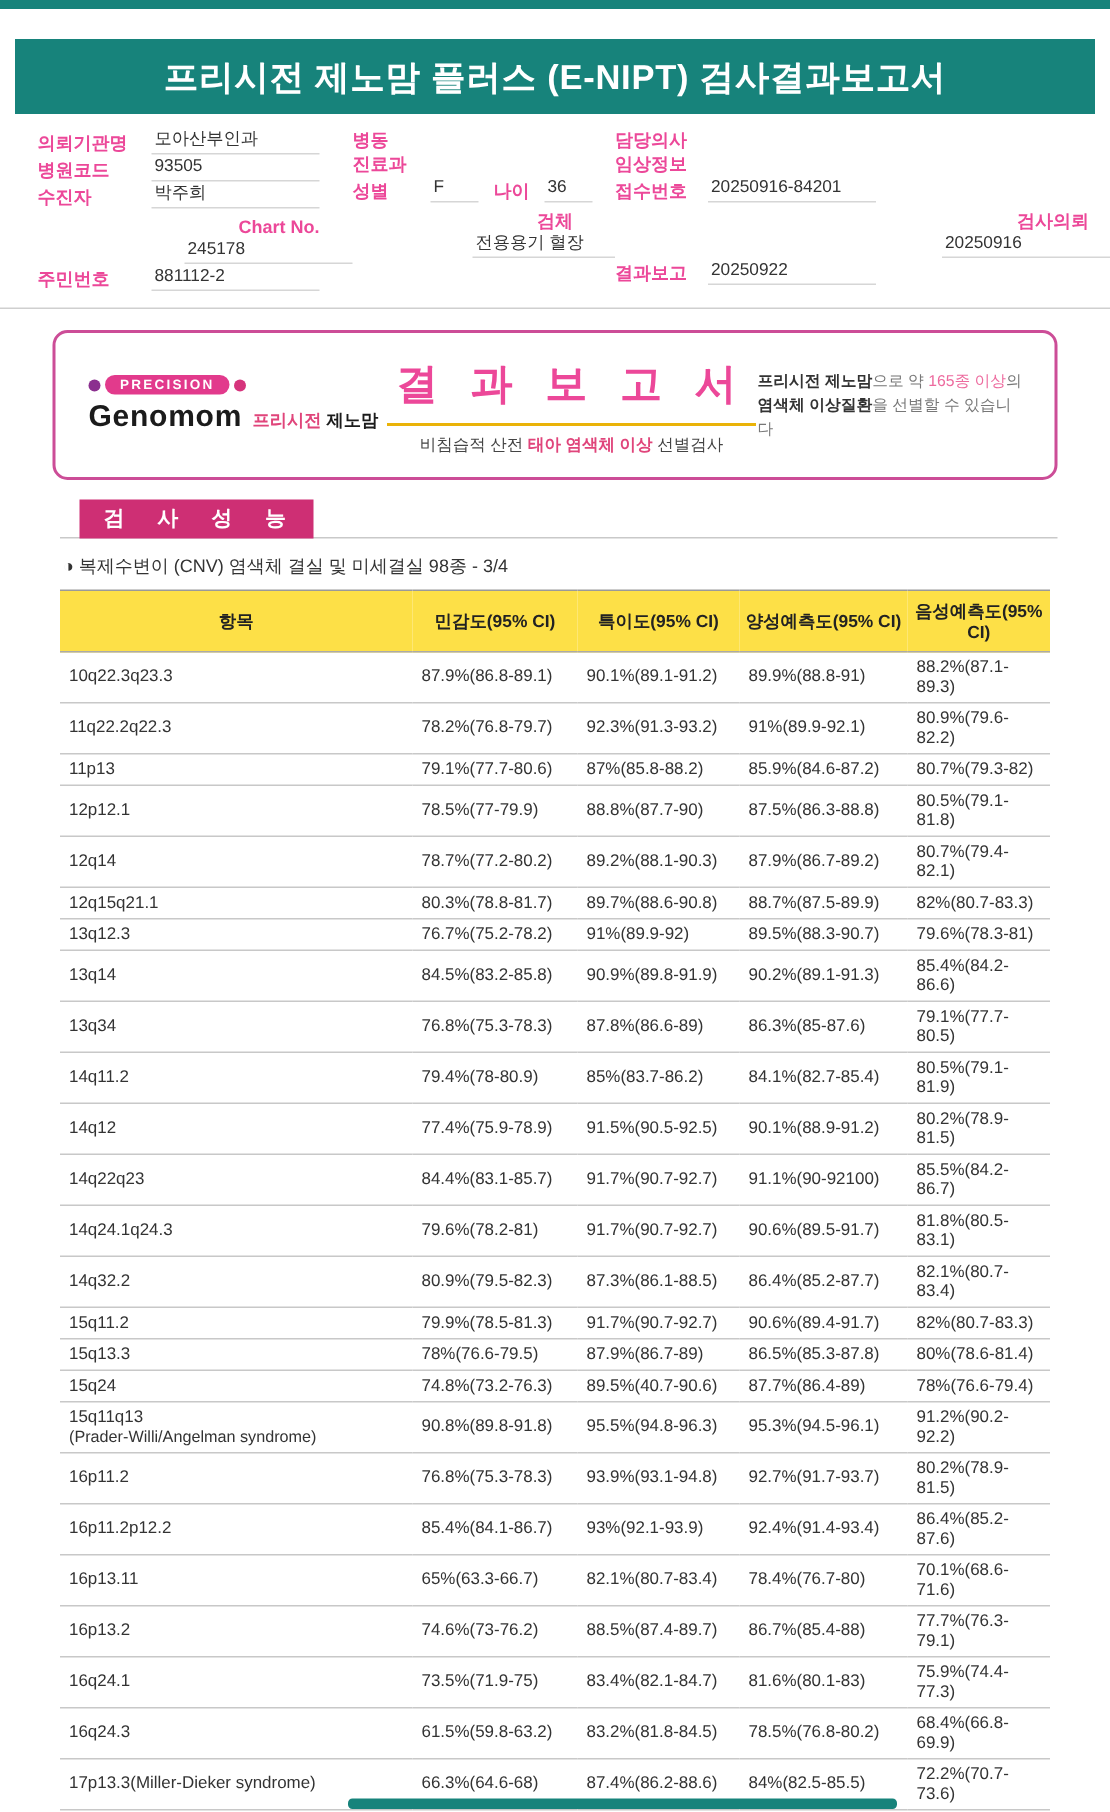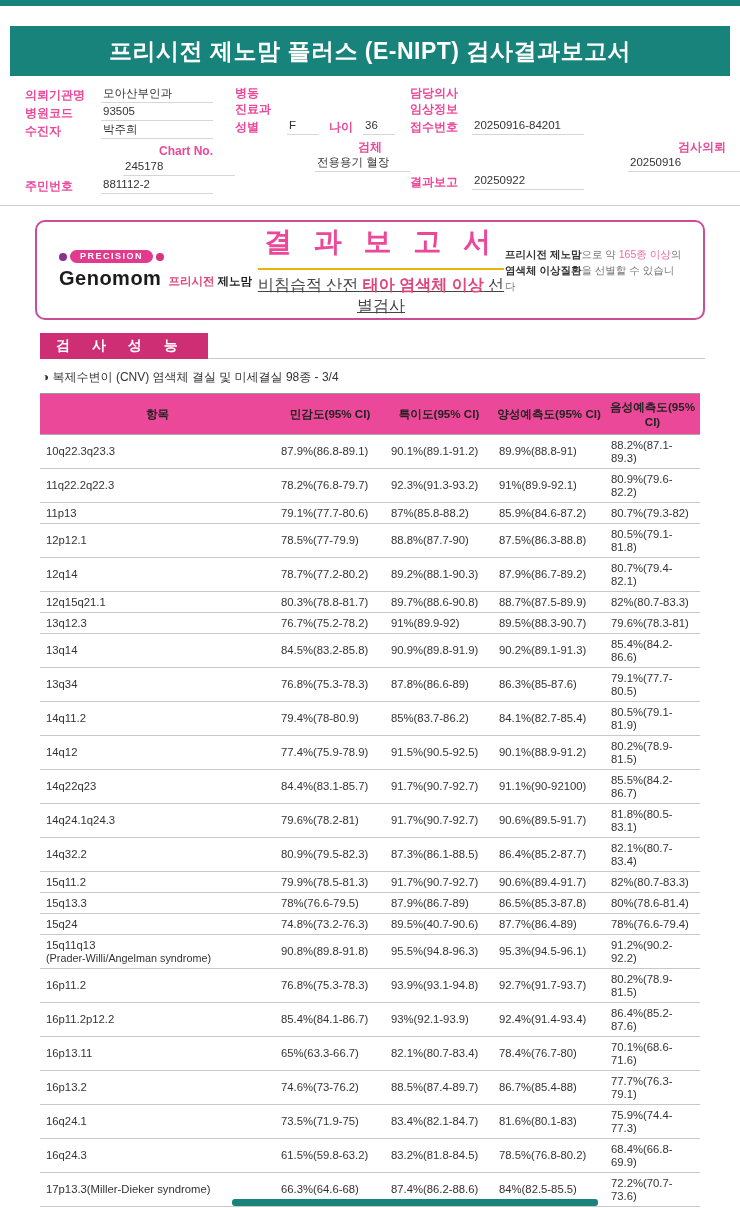--- a/index.html
+++ b/index.html
@@ -51,40 +51,40 @@
   }
   .brand-row { display:flex; align-items:baseline; }
   .brand-name { font-size:20px; font-weight:800; color:#1b1b1b; letter-spacing:0.5px; }
   .brand-kr { margin-left:7px; font-size:11.5px; font-weight:bold; }
   .kr-pink { color:#E0457B; } .kr-dark { color:#1b1b1b; }
   .banner-center { flex:1; text-align:center; }
   .report-title {
     display:inline-block; font-size:28px; font-weight:800; color:#ec4899;
     letter-spacing:7px; padding:0 6px 7px; border-bottom:2px solid #eab308;
   }
-  .report-subtitle { margin-top:5px; font-size:16px; color:#444;text-decoration:underline; }
+  .report-subtitle { margin-top:5px; font-size:11px; color:#444; }
   .pink-bold { color:#E0457B; font-weight:bold; }
   .banner-note { width:178px; font-size:10.5px; line-height:1.55; color:#777; text-align:left; }
   .note-bold { color:#333; font-weight:bold; }
   .note-pink { color:#ED6A9E; }
   
   .section-line { margin:13px 35px 0 40px; border-bottom:1px solid #c9c9c9; }
   .section-title-box {
     display:inline-block; background:#CE2F74; color:#fff;
     font-size:14px; font-weight:bold; letter-spacing:9px;
-    padding:4px 21px 4px 16px; margin-bottom:-1px;
+    padding:4px 9px 4px 16px; margin-bottom:-1px;margin-left:13px;
   }
   .subtitle-row { margin:10px 0 0 42px; font-size:12px; color:#333; }
   
   table.perf {
     margin:7px 40px 0; width:660px; border-collapse:collapse;
     font-size:11.3px; color:#333; table-layout:fixed;
   }
   table.perf th {
-    background:#ec4899; font-weight:bold; color:#222; font-size:11.6px;
+    background:#fde047; font-weight:bold; color:#222; font-size:11.6px;
     padding:6px 2px; border-top:1.5px solid #9a9a9a; border-bottom:1px solid #aaa;
     text-align:center;
   }
   table.perf td {
     padding:3.5px 4px 3.5px 6px; border-bottom:1px solid #c8c8c8; line-height:13px;
     text-align:left; overflow:hidden;
   }
   th.c-item { width:235px; } th.c-sens { width:110px; } th.c-spec { width:108px; }
   th.c-ppv { width:112px; } th.c-npv { width:95px; }
   .item-sub { font-size:10.8px; color:#333; }

